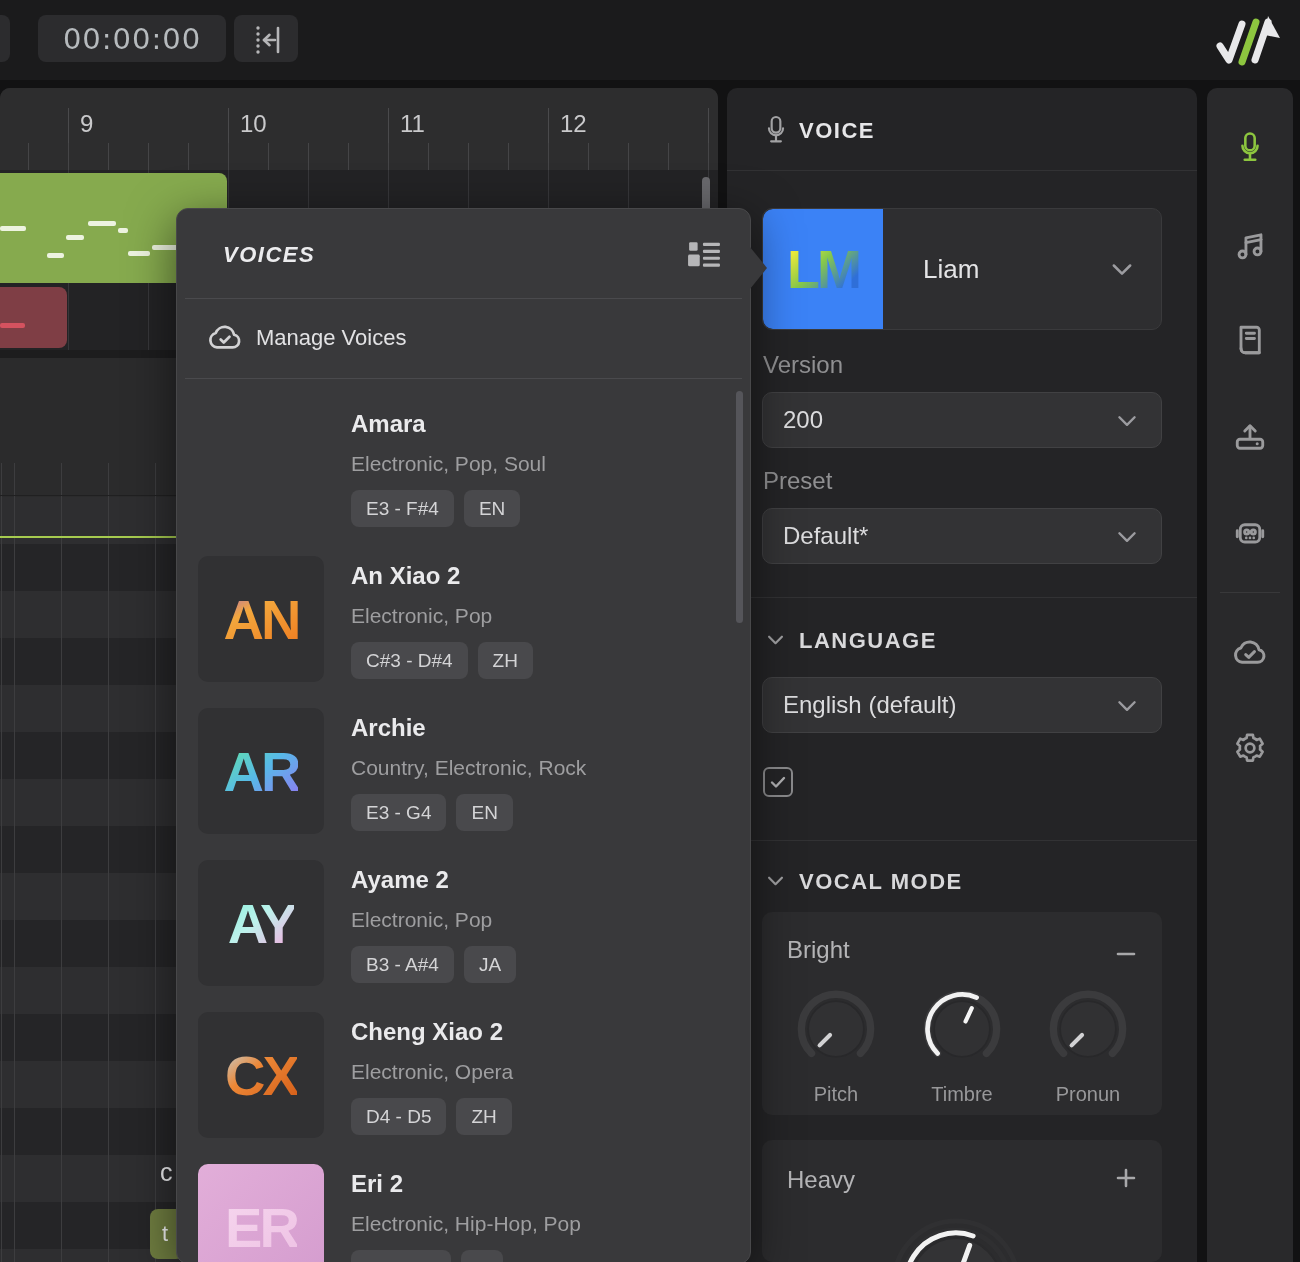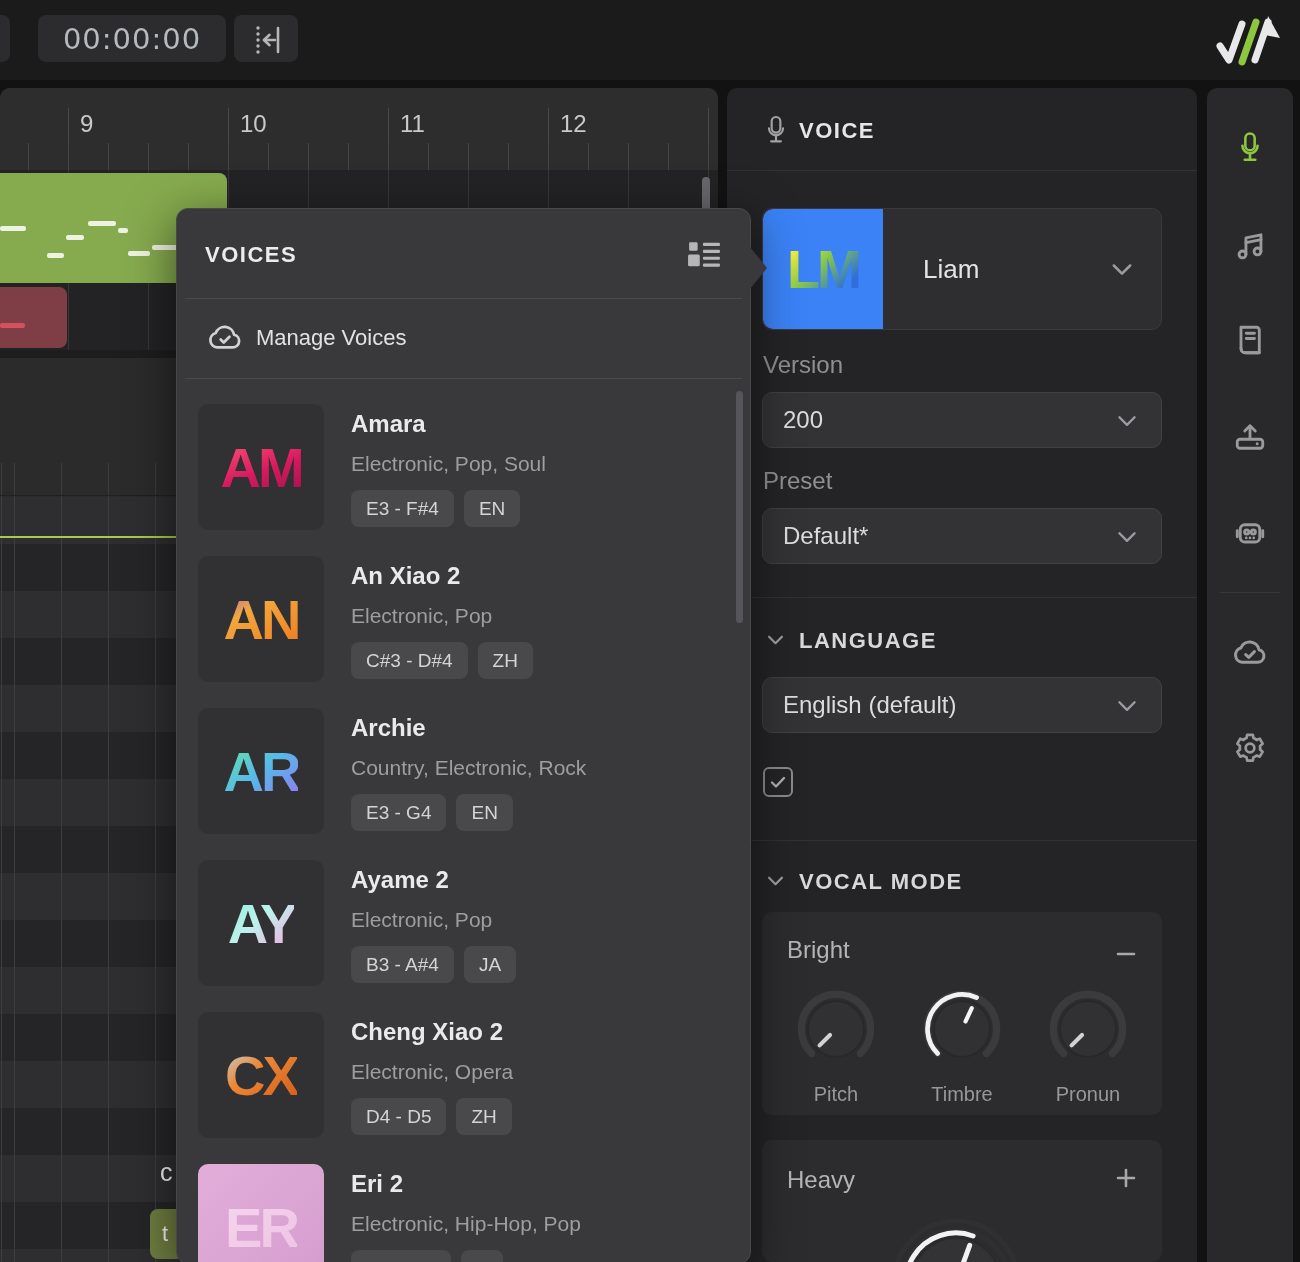--- a/index.html
+++ b/index.html
@@ -329,21 +329,21 @@
       <g fill="none" stroke="#9a9a9c" stroke-width="1.8" stroke-linecap="round" stroke-linejoin="round">
         <path d="M10.1 3.2 h3.8 l0.4 2.2 a7 7 0 0 1 2.1 1.2 l2.1 -0.8 1.9 3.3 -1.7 1.5 a7 7 0 0 1 0 2.4 l1.7 1.5 -1.9 3.3 -2.1 -0.8 a7 7 0 0 1 -2.1 1.2 l-0.4 2.2 h-3.8 l-0.4 -2.2 a7 7 0 0 1 -2.1 -1.2 l-2.1 0.8 -1.9 -3.3 1.7 -1.5 a7 7 0 0 1 0 -2.4 l-1.7 -1.5 1.9 -3.3 2.1 0.8 a7 7 0 0 1 2.1 -1.2 Z"></path>
         <circle cx="12" cy="12" r="2.9"></circle>
       </g>
     </svg>
   </div>
 </div>
 
 <div class="abs popup-arrow"></div>
 <div class="abs popup">
-  <span class="abs pop-title" style="left:28px;top:33px;">VOICES</span>
+  <span class="abs pop-title" style="left:46px;top:33px;font-style:italic;">VOICES</span>
   <svg class="abs" style="left:510px;top:31px;" width="34" height="28" viewBox="0 0 32 26">
     <g fill="#b6b6b8">
       <rect x="2" y="2" width="8" height="8" rx="1.2"></rect>
       <rect x="1" y="13.5" width="11" height="11" rx="1.5"></rect>
       <rect x="15" y="2.5" width="16" height="3" rx="1"></rect>
       <rect x="15" y="9" width="16" height="3" rx="1"></rect>
       <rect x="15" y="15.5" width="16" height="3" rx="1"></rect>
       <rect x="15" y="22" width="16" height="3" rx="1"></rect>
     </g>
   </svg>
@@ -354,23 +354,20 @@
       <g fill="none" stroke="#d2d2d4" stroke-width="1.7" stroke-linecap="round" stroke-linejoin="round">
         <path d="M7 16.5 h9.8 a4 4 0 0 0 0.9 -7.9 A6 6 0 0 0 6.2 7.5 A4.6 4.6 0 0 0 7 16.5 Z"></path>
         <polyline points="9.3,11.6 11.2,13.4 14.8,9.8"></polyline>
       </g>
     </svg>
     <span class="abs manage-label" style="left:79px;top:26px;">Manage Voices</span>
   </div>
   <div class="abs pop-div" style="top:169px;"></div>
 
   <div class="abs" style="left:21px;top:195px;width:530px;height:126px;">
-    <div class="avatar abs" style="left:0;top:0;">
-        <span class="av-letters g-am">AM</span>
-      </div>
     <div class="abs vrow-name" style="left:153px;top:6px;">Amara</div>
     <div class="abs vrow-genre" style="left:153px;top:48px;">Electronic, Pop, Soul</div>
     <div class="abs" style="left:153px;top:86px;">
       <span class="tag">E3 - F#4</span><span class="tag">EN</span>
     </div>
   </div>
 
   <div class="abs" style="left:21px;top:347px;width:530px;height:126px;">
     <div class="avatar abs" style="left:0;top:0;">
         <span class="av-letters g-an">AN</span>

